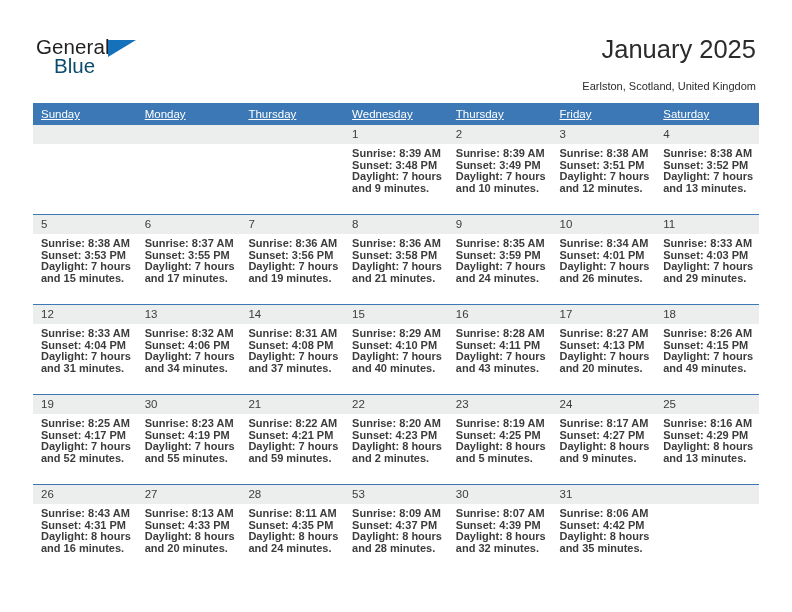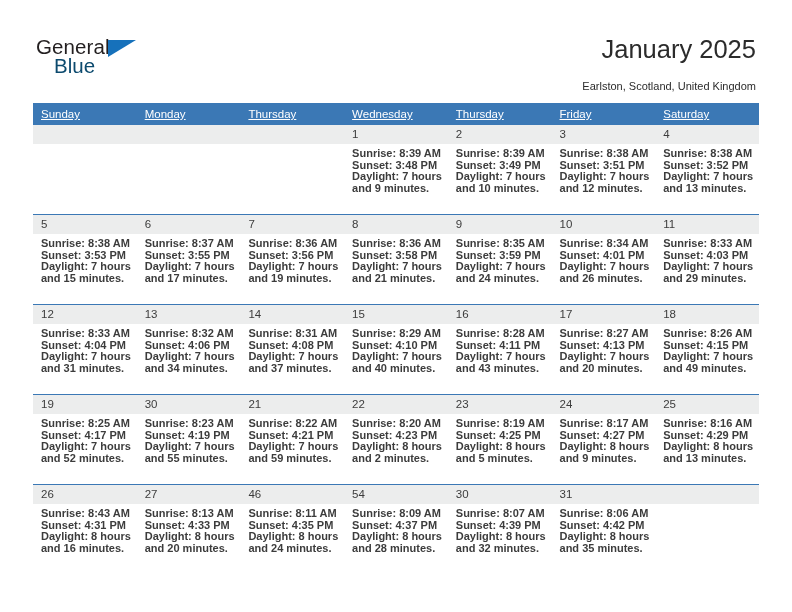--- a/index.html
+++ b/index.html
@@ -487,32 +487,32 @@
               <div class="info">
                 <div>Sunrise: 8:13 AM</div>
                 <div>Sunset: 4:33 PM</div>
                 <div>Daylight: 8 hours</div>
                 <div>and 20 minutes.</div>
               </div>
             </div>
           </td>
           <td>
             <div class="cell-inner">
-              <div class="daynum">46</div>
+              <div class="daynum">28</div>
               <div class="info">
                 <div>Sunrise: 8:11 AM</div>
                 <div>Sunset: 4:35 PM</div>
                 <div>Daylight: 8 hours</div>
                 <div>and 24 minutes.</div>
               </div>
             </div>
           </td>
           <td>
             <div class="cell-inner">
-              <div class="daynum">54</div>
+              <div class="daynum">53</div>
               <div class="info">
                 <div>Sunrise: 8:09 AM</div>
                 <div>Sunset: 4:37 PM</div>
                 <div>Daylight: 8 hours</div>
                 <div>and 28 minutes.</div>
               </div>
             </div>
           </td>
           <td>
             <div class="cell-inner">

